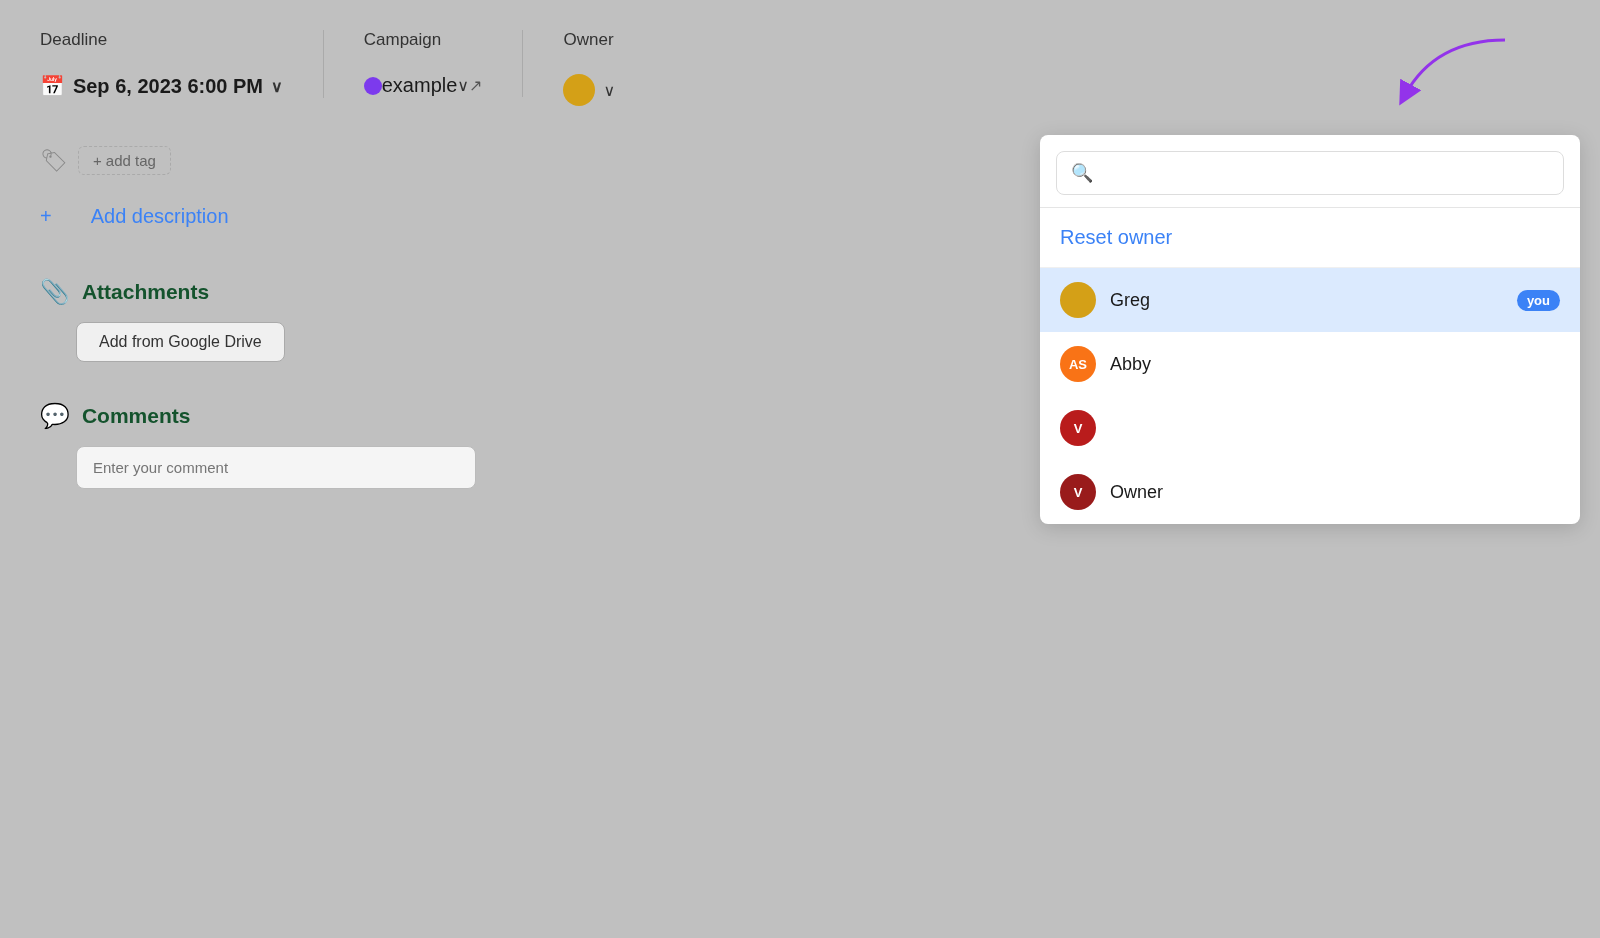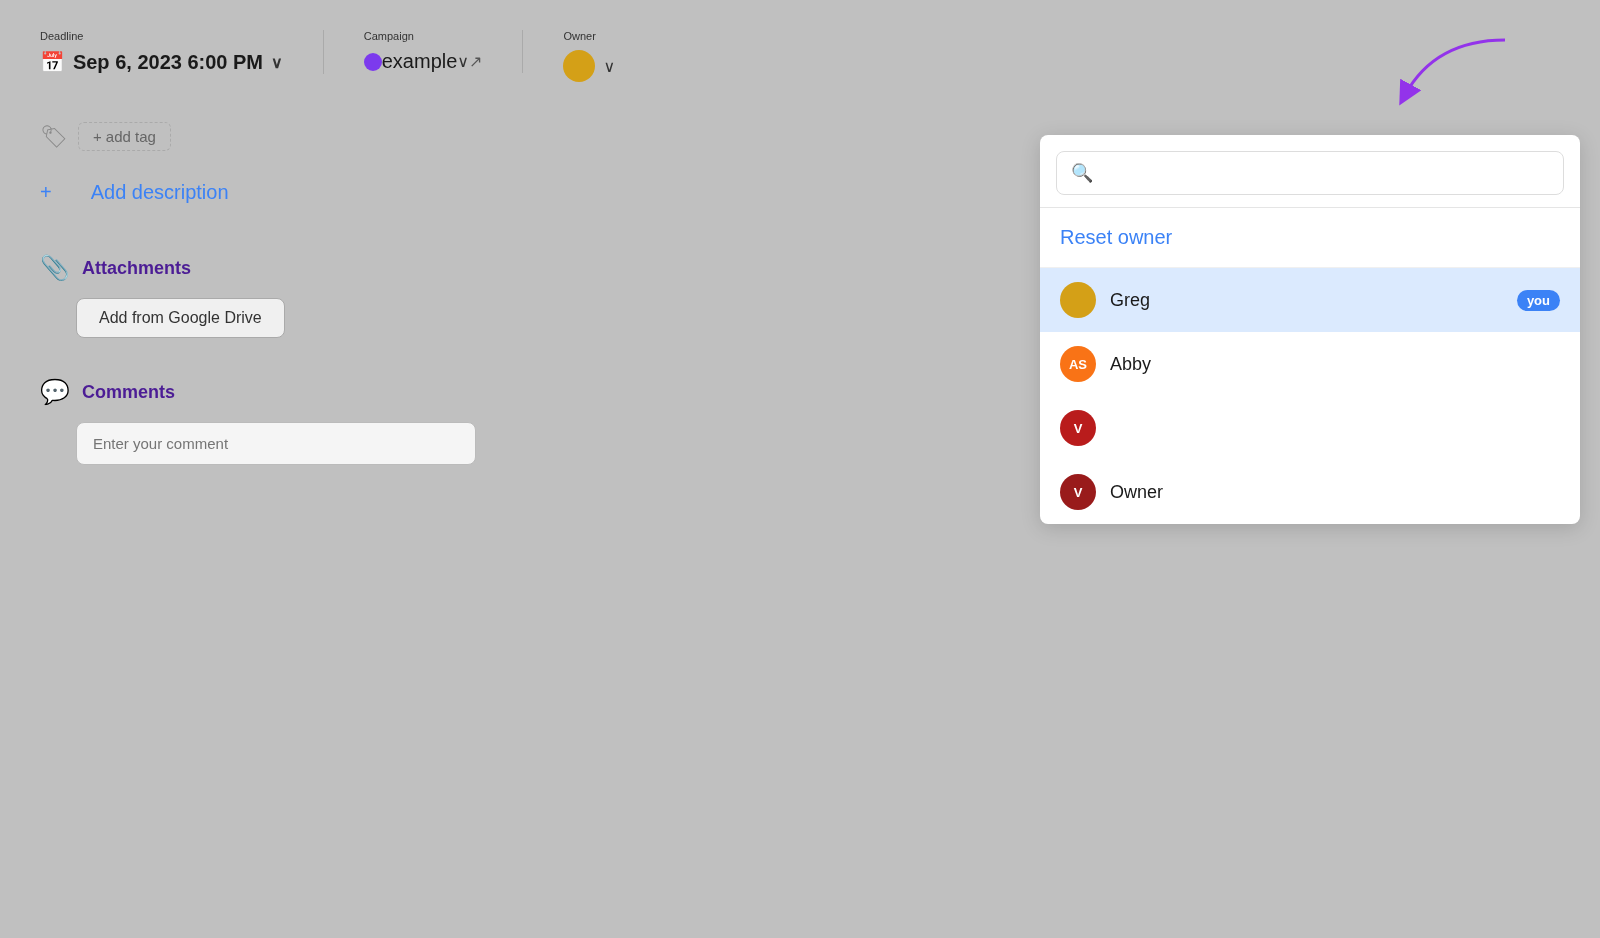--- a/index.html
+++ b/index.html
@@ -27,24 +27,24 @@
       margin-bottom: 40px;
       border-bottom: none;
     }
 
     .deadline-section {
       padding-right: 40px;
       border-right: 1px solid #aaa;
     }
 
     .section-label {
-      font-size: 11px;
+      font-size: 17px;
       color: #333;
       font-weight: 500;
-      margin-bottom: 8px;
+      margin-bottom: 24px;
     }
 
     .deadline-value {
       display: flex;
       align-items: center;
       gap: 8px;
       font-size: 20px;
       font-weight: 700;
       color: #1a1a1a;
     }
@@ -155,23 +155,23 @@
       gap: 12px;
       margin-bottom: 16px;
     }
 
     .section-header-icon {
       color: #777;
       font-size: 24px;
     }
 
     .section-header-text {
-      font-size: 18px;
+      font-size: 21px;
       font-weight: 700;
-      color: #4c1d95;
+      color: #14532d;
     }
 
     .google-drive-btn {
       border: 1.5px solid #aaa;
       border-radius: 8px;
       padding: 10px 22px;
       font-size: 16px;
       color: #333;
       background: #f0f0f0;
       cursor: pointer;

